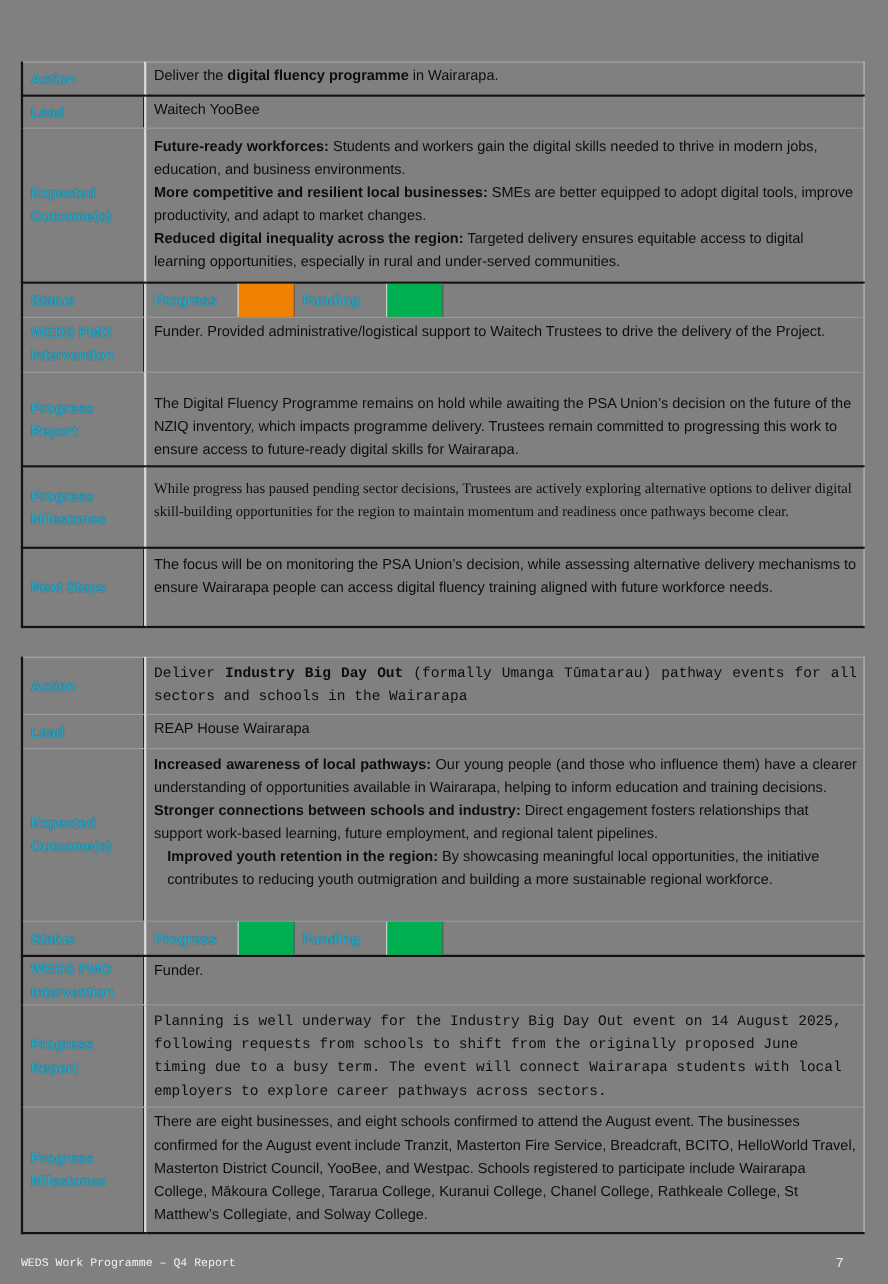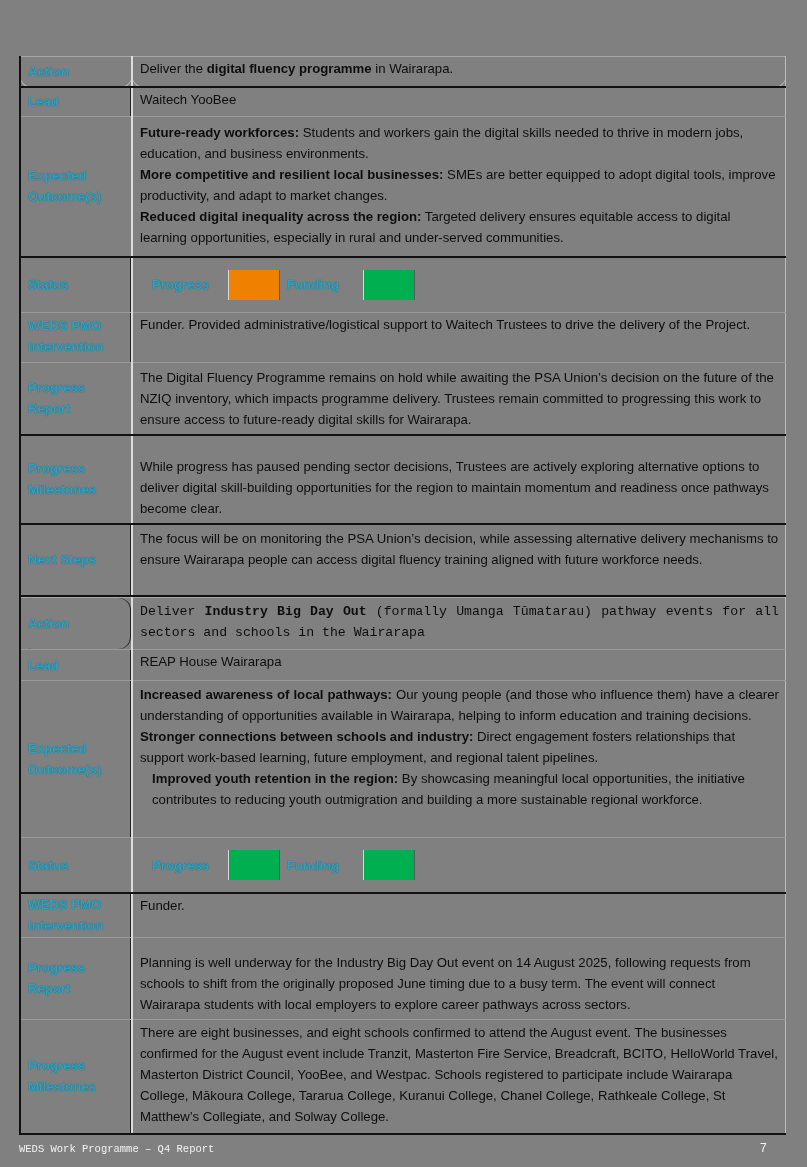--- a/index.html
+++ b/index.html
@@ -35,26 +35,26 @@
     vertical-align: middle;
     text-shadow: 0 0 1px #0e5566;
     line-height: 21px;
   }
   .tbl td.val {
     padding: 1px 6px 4px 7px;
     border-right: 1px solid #bdbdbd;
   }
   .tbl tr.heavy td { border-bottom: 2px solid #111; box-shadow: 0 1px 0 #c9c9c9; }
   .tbl tr.light td { border-bottom: 1px solid #9a9a9a; }
-  .tbl tr.first td { border-top: 1px solid #a8a8a8; border-radius: 12px; }
+  .tbl tr.first td { border-top: 1px solid #a8a8a8; }
   .tbl tr.last td { border-bottom: 2px solid #111; }
   .justify { text-align: justify; }
   b { font-weight: bold; }
 
-  .status-cell { padding: 12px !important; margin-top: 36px; }
+  .status-cell { padding: 0 !important; margin-top: 36px; }
   .status-row {
     display: flex;
     height: 30px;
     align-items: stretch;
   }
   .status-label {
     width: 83px;
     padding-left: 7px;
     color: #2aa3c3;
     font-weight: bold;
@@ -111,25 +111,25 @@
         <div class="status-fill"></div>
       </div>
     </td>
   </tr>
   <tr class="light" style="height:50px;">
     <td class="lbl" style="vertical-align:top; padding-top:2px;">WEDS PMO Intervention</td>
     <td class="val">Funder. Provided administrative/logistical support to Waitech Trustees to drive the delivery of the Project.</td>
   </tr>
   <tr class="heavy" style="height:72px;">
     <td class="lbl">Progress Report</td>
-    <td class="val" style="padding-top:4px;">The Digital Fluency Programme remains on hold while awaiting the PSA Union’s decision on the future of the NZIQ inventory, which impacts programme delivery. Trustees remain committed to progressing this work to ensure access to future-ready digital skills for Wairarapa.</td>
+    <td class="val" style="padding-top:17px;">The Digital Fluency Programme remains on hold while awaiting the PSA Union’s decision on the future of the NZIQ inventory, which impacts programme delivery. Trustees remain committed to progressing this work to ensure access to future-ready digital skills for Wairarapa.</td>
   </tr>
   <tr class="heavy" style="height:74px;">
     <td class="lbl">Progress Milestones</td>
-    <td class="val" style="padding-top:20px;">While progress has paused pending sector decisions, Trustees are actively exploring alternative options to deliver digital skill-building opportunities for the region to maintain momentum and readiness once pathways become clear.</td>
+    <td class="val" style="padding-top:8px;font-family:Liberation Serif, serif;">While progress has paused pending sector decisions, Trustees are actively exploring alternative options to deliver digital skill-building opportunities for the region to maintain momentum and readiness once pathways become clear.</td>
   </tr>
   <tr class="last" style="height:72px;">
     <td class="lbl">Next Steps</td>
     <td class="val" style="padding-top:3px;">The focus will be on monitoring the PSA Union’s decision, while assessing alternative delivery mechanisms to ensure Wairarapa people can access digital fluency training aligned with future workforce needs.</td>
   </tr>
 </tbody>
   </table>
 
 <table class="tbl" style="top:597px;">
   <tbody>
@@ -160,21 +160,21 @@
         <div class="status-fill"></div>
       </div>
     </td>
   </tr>
   <tr class="light" style="height:44px;">
     <td class="lbl" style="vertical-align:top; padding-top:0px;">WEDS PMO Intervention</td>
     <td class="val">Funder.</td>
   </tr>
   <tr class="light" style="height:74px;">
     <td class="lbl">Progress Report</td>
-    <td class="val" style="padding-top:14px;">Planning is well underway for the Industry Big Day Out event on 14 August 2025, following requests from schools to shift from the originally proposed June timing due to a busy term. The event will connect Wairarapa students with local employers to explore career pathways across sectors.</td>
+    <td class="val" style="padding-top:4px;font-family:Liberation Mono, monospace;">Planning is well underway for the Industry Big Day Out event on 14 August 2025, following requests from schools to shift from the originally proposed June timing due to a busy term. The event will connect Wairarapa students with local employers to explore career pathways across sectors.</td>
   </tr>
   <tr class="last" style="height:115px;">
     <td class="lbl">Progress Milestones</td>
     <td class="val" style="padding-top:2px;">There are eight businesses, and eight schools confirmed to attend the August event. The businesses confirmed for the August event include Tranzit, Masterton Fire Service, Breadcraft, BCITO, HelloWorld Travel, Masterton District Council, YooBee, and Westpac. Schools registered to participate include Wairarapa College, Mākoura College, Tararua College, Kuranui College, Chanel College, Rathkeale College, St Matthew’s Collegiate, and Solway College.</td>
   </tr>
 </tbody>
   </table>
 
 <div class="footer-left">WEDS Work Programme – Q4 Report</div>
 <div class="footer-right">7</div>

